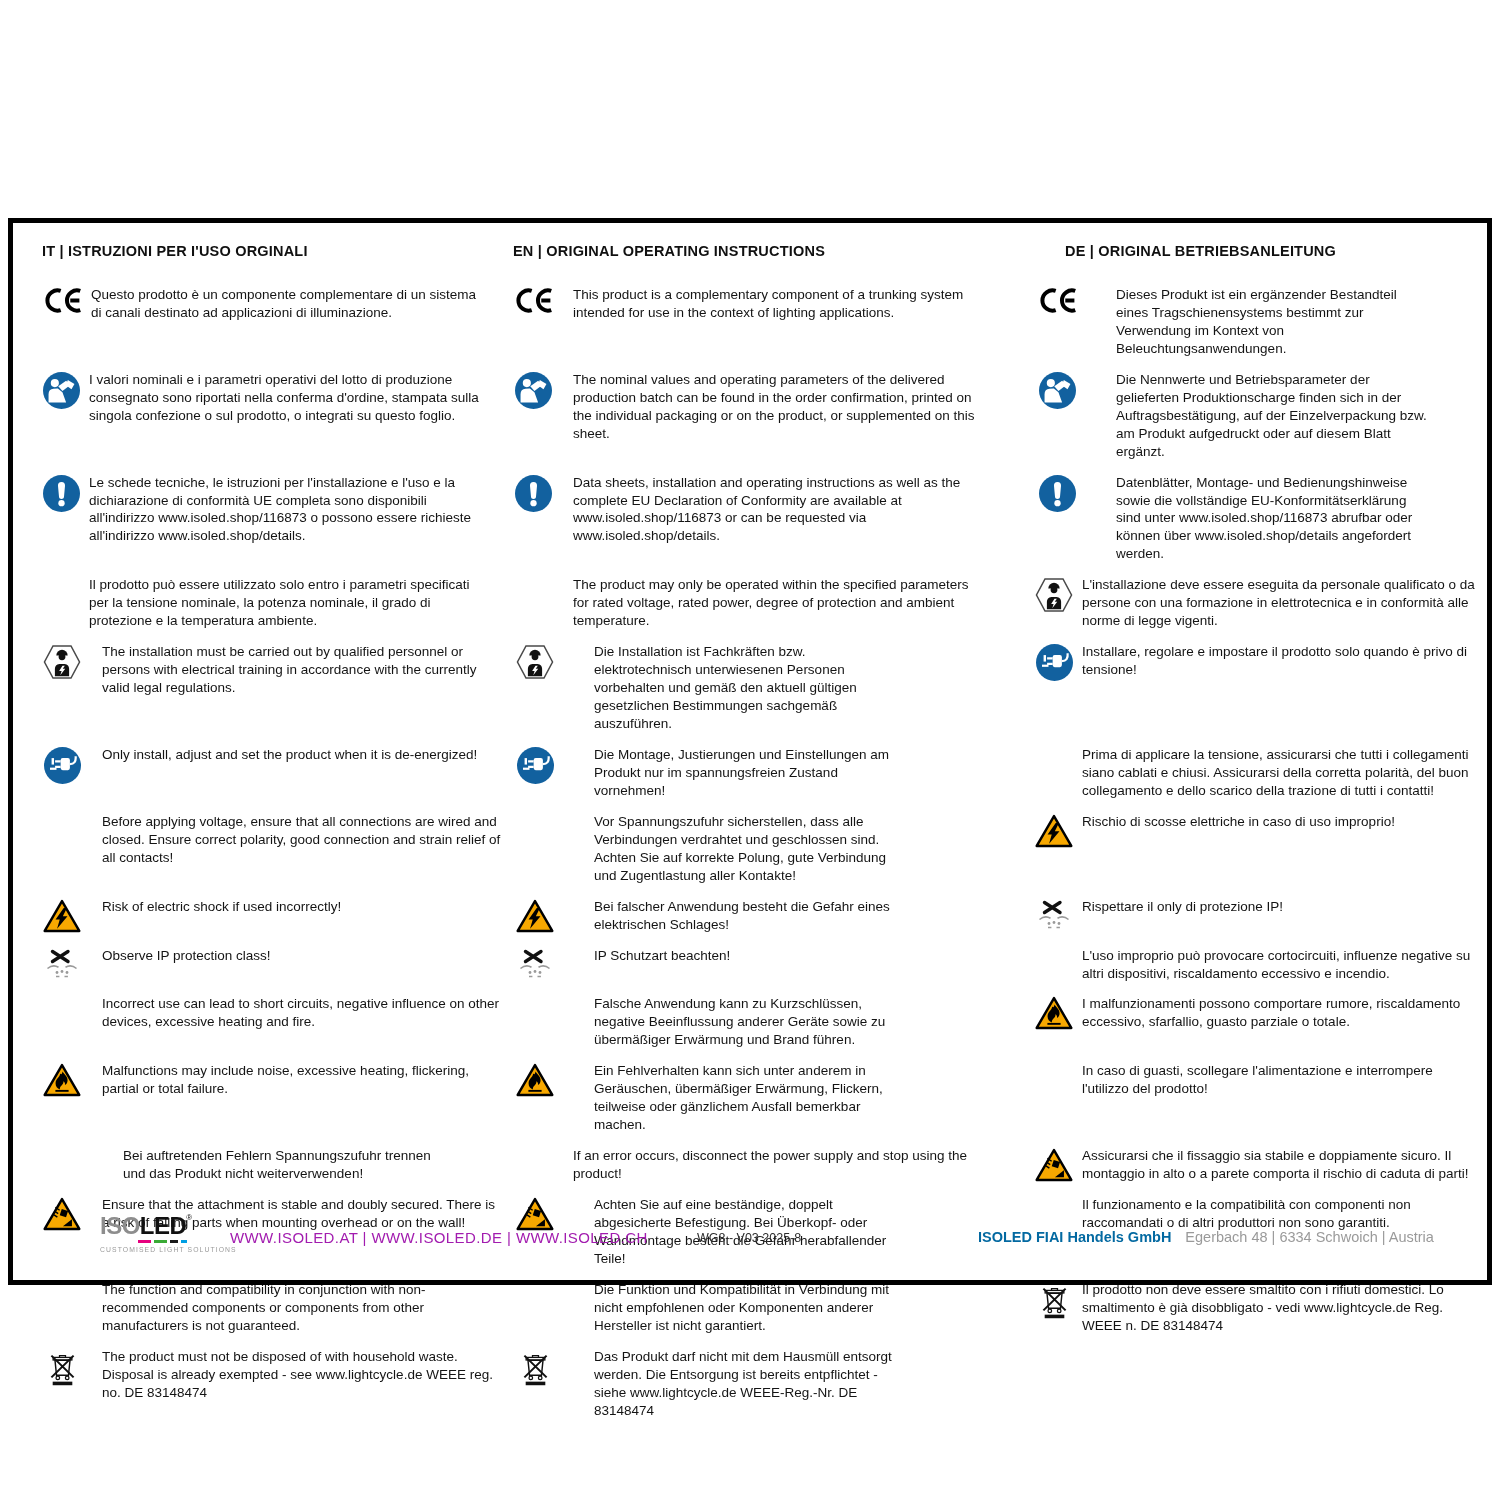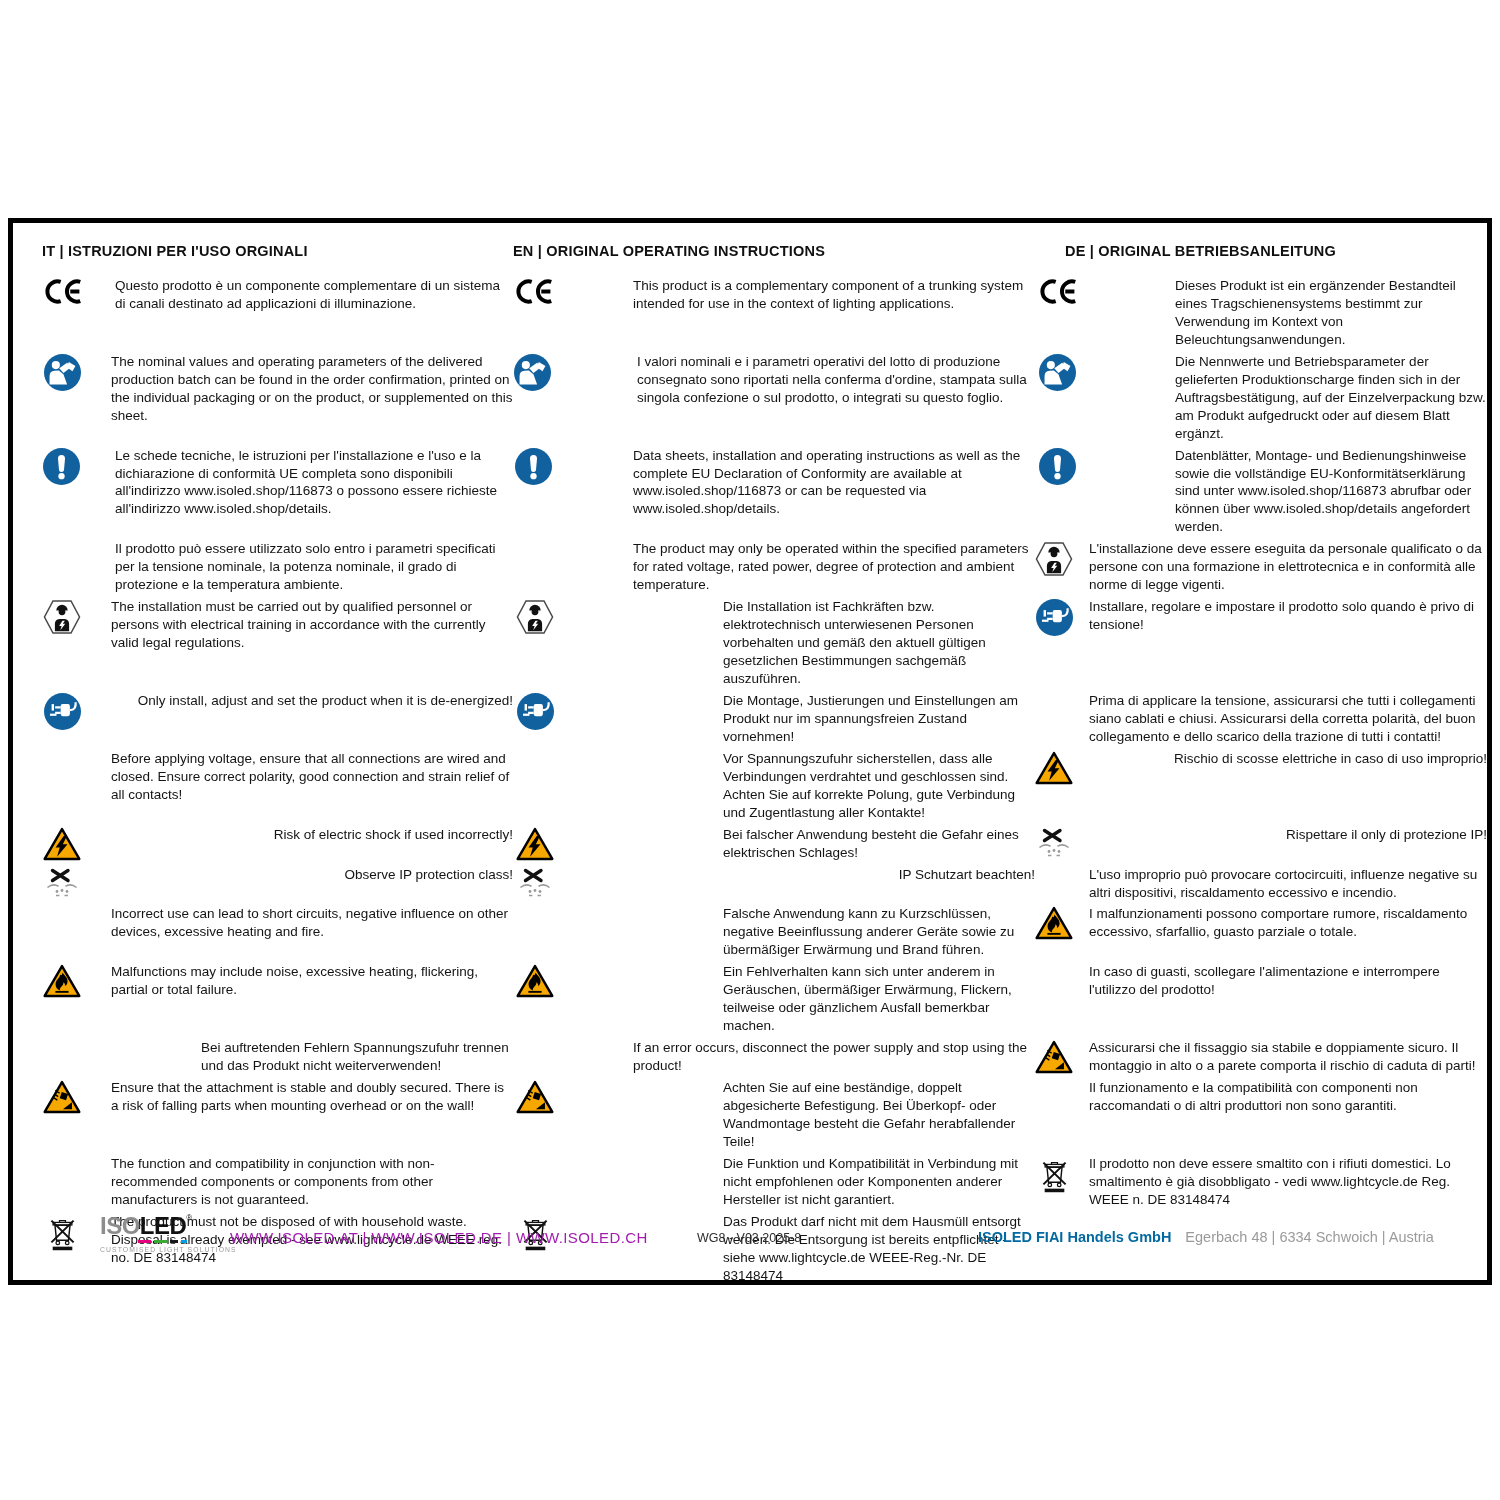--- a/index.html
+++ b/index.html
@@ -1,23 +1,23 @@
 <!DOCTYPE html>
 <html><head>
 <meta charset="utf-8">
 <style>
   html,body{margin:0;padding:0;background:#fff;}
   body{width:1500px;height:1500px;position:relative;font-family:"Liberation Sans",sans-serif;}
   .doc{position:absolute;left:8px;top:218px;width:1484px;height:1067px;box-sizing:border-box;
        border:5px solid #000;background:#fff;}
   .content{position:absolute;left:0;top:0;right:0;bottom:0;padding:20px 0 0 29px;}
-  .grid{display:grid;grid-template-columns:471px 522px 452px;row-gap:4px;}
+  .grid{display:grid;grid-template-columns:471px 522px 452px;row-gap:13px;}
   .col-head{font-weight:bold;font-size:14.5px;letter-spacing:.2px;color:#101010;margin-bottom:14px;white-space:nowrap;}
   .col-head.c3{padding-left:30px;}
-  .cell{display:flex;align-items:flex-start;justify-content:space-between;}
+  .cell{display:flex;align-items:flex-start;}
   .icon-box{display:flex;justify-content:center;padding-top:1px;}
   .icon-box svg{display:block;}
   .cell.c1 .icon-box{flex:0 0 38px;margin-right:9px;}
   .cell.c2 .icon-box{flex:0 0 40px;margin-right:20px;}
   .cell.c3 .icon-box{flex:0 0 44px;margin-right:37px;}
   .txt{font-size:13.5px;line-height:1.33;color:#141414;}
   .cell.c1 .txt{max-width:398px;}
   .cell.c2 .txt{max-width:402px;}
   .cell.c3 .txt{max-width:312px;}
   .footer{position:absolute;left:0;right:0;bottom:12px;height:56px;}
@@ -67,43 +67,43 @@
         <div class="cell c3">
           <div class="icon-box">
             <svg width="40" height="27" viewBox="0 0 46 30">
               <path d="M21.5 4 A11.6 11.6 0 1 0 21.5 26" fill="none" stroke="#000" stroke-width="4.6"></path>
               <path d="M44 4 A11.6 11.6 0 1 0 44 26" fill="none" stroke="#000" stroke-width="4.6"></path>
               <path d="M32.5 15 H43" stroke="#000" stroke-width="4.6"></path>
             </svg>
           </div>
           <div class="txt">Dieses Produkt ist ein ergänzender Bestandteil eines Tragschienensystems bestimmt zur Verwendung im Kontext von Beleuchtungsanwendungen.</div>
         </div>
-        <div class="cell c2">
+        <div class="cell c1">
           <div class="icon-box">
             <svg width="37" height="37" viewBox="0 0 40 40">
               <circle cx="20" cy="20" r="20" fill="#12619f"></circle>
               <circle cx="12.8" cy="12" r="4.4" fill="#fff"></circle>
               <path d="M6 33 v-9 q0-5.4 5.4-5.8 l4.6-.4 5 4 4 11.2 z" fill="#fff"></path>
               <path d="M16.5 15.5 l8.5-6 4.5 4.5 -8.5 6.5 z" fill="#fff"></path>
               <path d="M26.8 8.6 l7.2 4.4 -3.2 5.6 -6.1-4.3 z" fill="#fff"></path>
             </svg>
           </div>
-          <div class="txt">The nominal values and operating parameters of the delivered production batch can be found in the order confirmation, printed on the individual packaging or on the product, or supplemented on this sheet.</div>
-        </div>
-        <div class="cell c1">
+          <div class="txt">I valori nominali e i parametri operativi del lotto di produzione consegnato sono riportati nella conferma d'ordine, stampata sulla singola confezione o sul prodotto, o integrati su questo foglio.</div>
+        </div>
+        <div class="cell c2">
           <div class="icon-box">
             <svg width="37" height="37" viewBox="0 0 40 40">
               <circle cx="20" cy="20" r="20" fill="#12619f"></circle>
               <circle cx="12.8" cy="12" r="4.4" fill="#fff"></circle>
               <path d="M6 33 v-9 q0-5.4 5.4-5.8 l4.6-.4 5 4 4 11.2 z" fill="#fff"></path>
               <path d="M16.5 15.5 l8.5-6 4.5 4.5 -8.5 6.5 z" fill="#fff"></path>
               <path d="M26.8 8.6 l7.2 4.4 -3.2 5.6 -6.1-4.3 z" fill="#fff"></path>
             </svg>
           </div>
-          <div class="txt">I valori nominali e i parametri operativi del lotto di produzione consegnato sono riportati nella conferma d'ordine, stampata sulla singola confezione o sul prodotto, o integrati su questo foglio.</div>
+          <div class="txt">The nominal values and operating parameters of the delivered production batch can be found in the order confirmation, printed on the individual packaging or on the product, or supplemented on this sheet.</div>
         </div>
         <div class="cell c3">
           <div class="icon-box">
             <svg width="37" height="37" viewBox="0 0 40 40">
               <circle cx="20" cy="20" r="20" fill="#12619f"></circle>
               <circle cx="12.8" cy="12" r="4.4" fill="#fff"></circle>
               <path d="M6 33 v-9 q0-5.4 5.4-5.8 l4.6-.4 5 4 4 11.2 z" fill="#fff"></path>
               <path d="M16.5 15.5 l8.5-6 4.5 4.5 -8.5 6.5 z" fill="#fff"></path>
               <path d="M26.8 8.6 l7.2 4.4 -3.2 5.6 -6.1-4.3 z" fill="#fff"></path>
             </svg>

